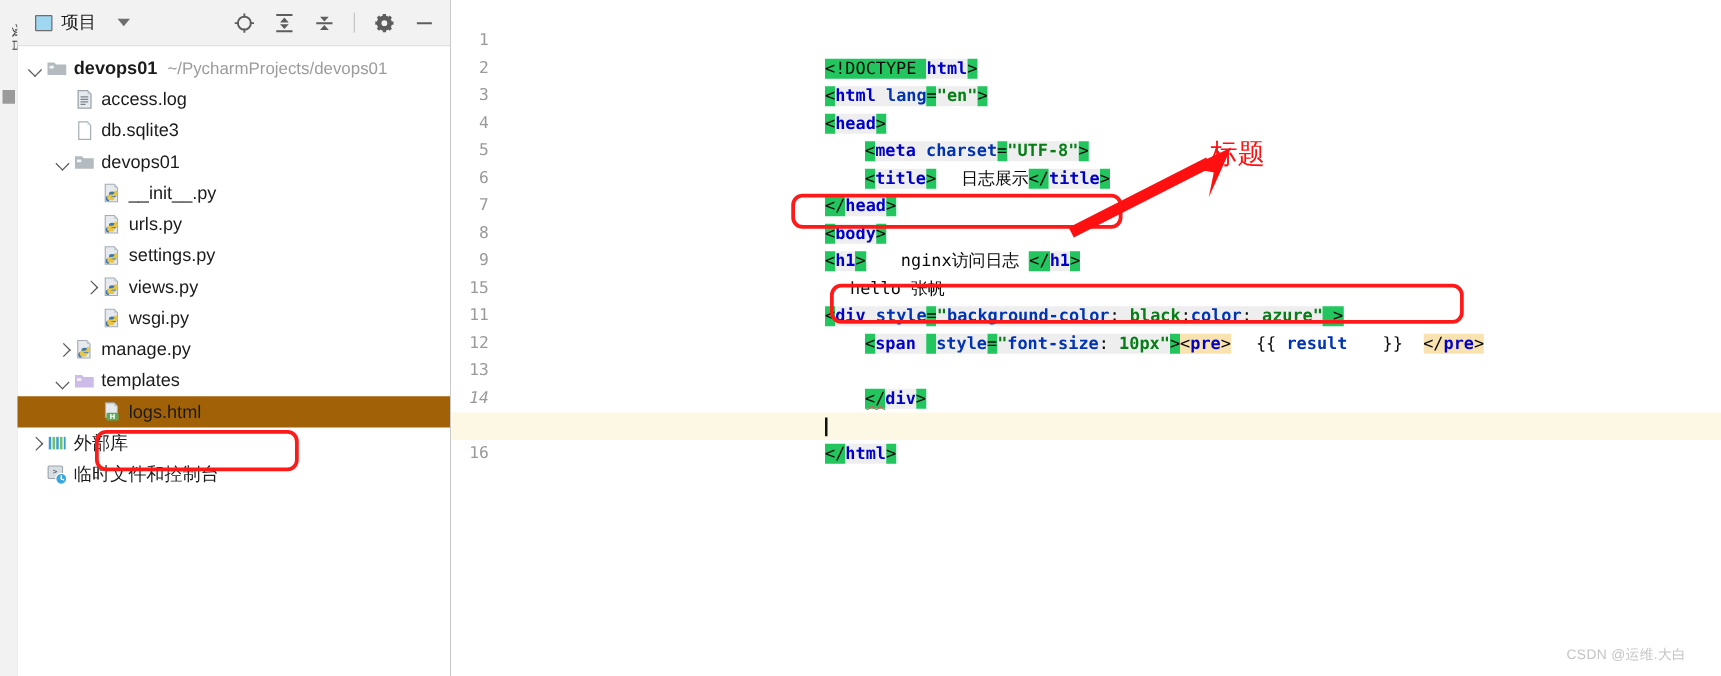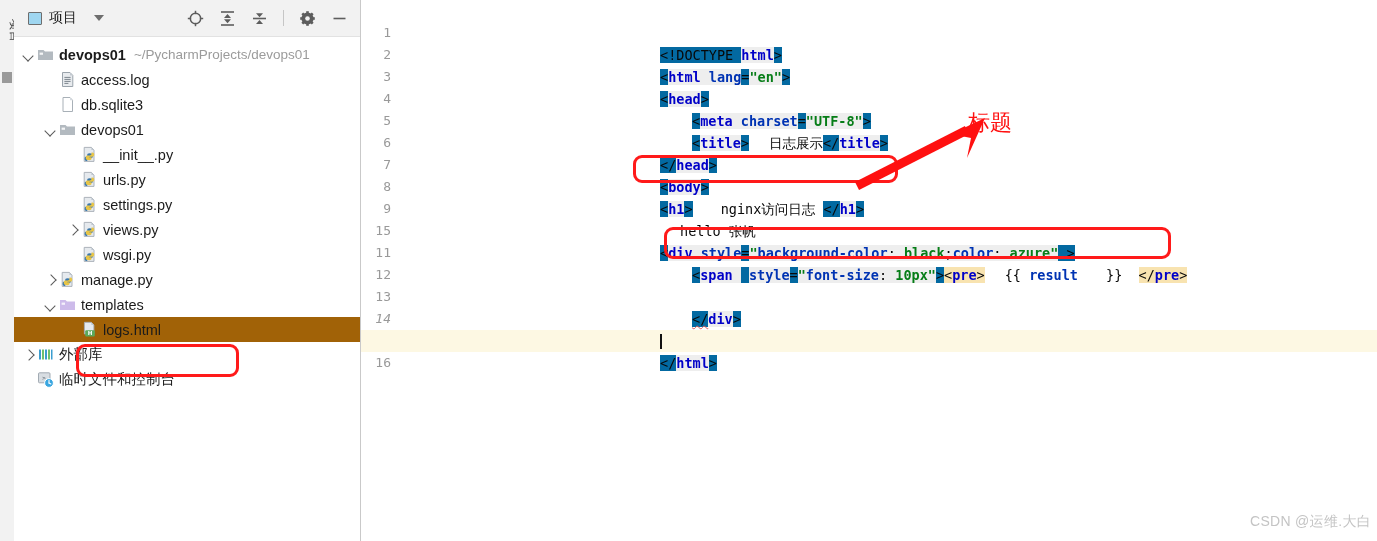--- a/index.html
+++ b/index.html
@@ -96,21 +96,21 @@
   }
   .cline.current{background:#fdf8e3;}
   .lnum{
     position:absolute;left:0;width:30px;text-align:right;
     color:#999999;font-family:"DejaVu Sans Mono","Liberation Mono",monospace;
     font-size:13px;
   }
   .ctext{position:absolute;left:299px;color:#080808;}
   
   .t-tag{color:#0000c8;font-weight:bold;background:#eeeeee;}
-  .t-punct{color:#080808;background:#0369a1;}
+  .t-punct{color:#080808;background:#22c55e;}
   .t-str{color:#067d17;font-weight:bold;}
   .t-plain{color:#080808;padding-left:20px;}
   .t-prop{color:#0033b3;font-weight:bold;}
   .t-val{color:#067d17;font-weight:bold;}
   .t-hl{background:#f8e3b0;}
   .t-bg{background:#eeeeee;}
   .t-num{color:#067d17;font-weight:bold;}
   .t-var{color:#0033b3;font-weight:bold;}
   .squiggle{
     text-decoration:underline;text-decoration-style:wavy;
@@ -122,22 +122,22 @@
 
   
   .anno-label{
     position:absolute;color:#ff1010;font-size:22px;
     font-family:"DejaVu Sans","Liberation Sans",sans-serif;
   }
   .anno-arrow{position:absolute;pointer-events:none;}
 
   
   .watermark{
-    position:absolute;right:6px;bottom:10px;
-    color:#c4c4c4;font-size:14px;letter-spacing:.3px;
+    position:absolute;right:28px;bottom:10px;
+    color:#c4c4c4;font-size:11px;letter-spacing:.3px;
   }
 </style>
 </head>
 <body>
 
 <div class="app">
 
   <div class="toolstrip">
     <div class="vtab">项目</div>
     <div class="vmark"></div>

